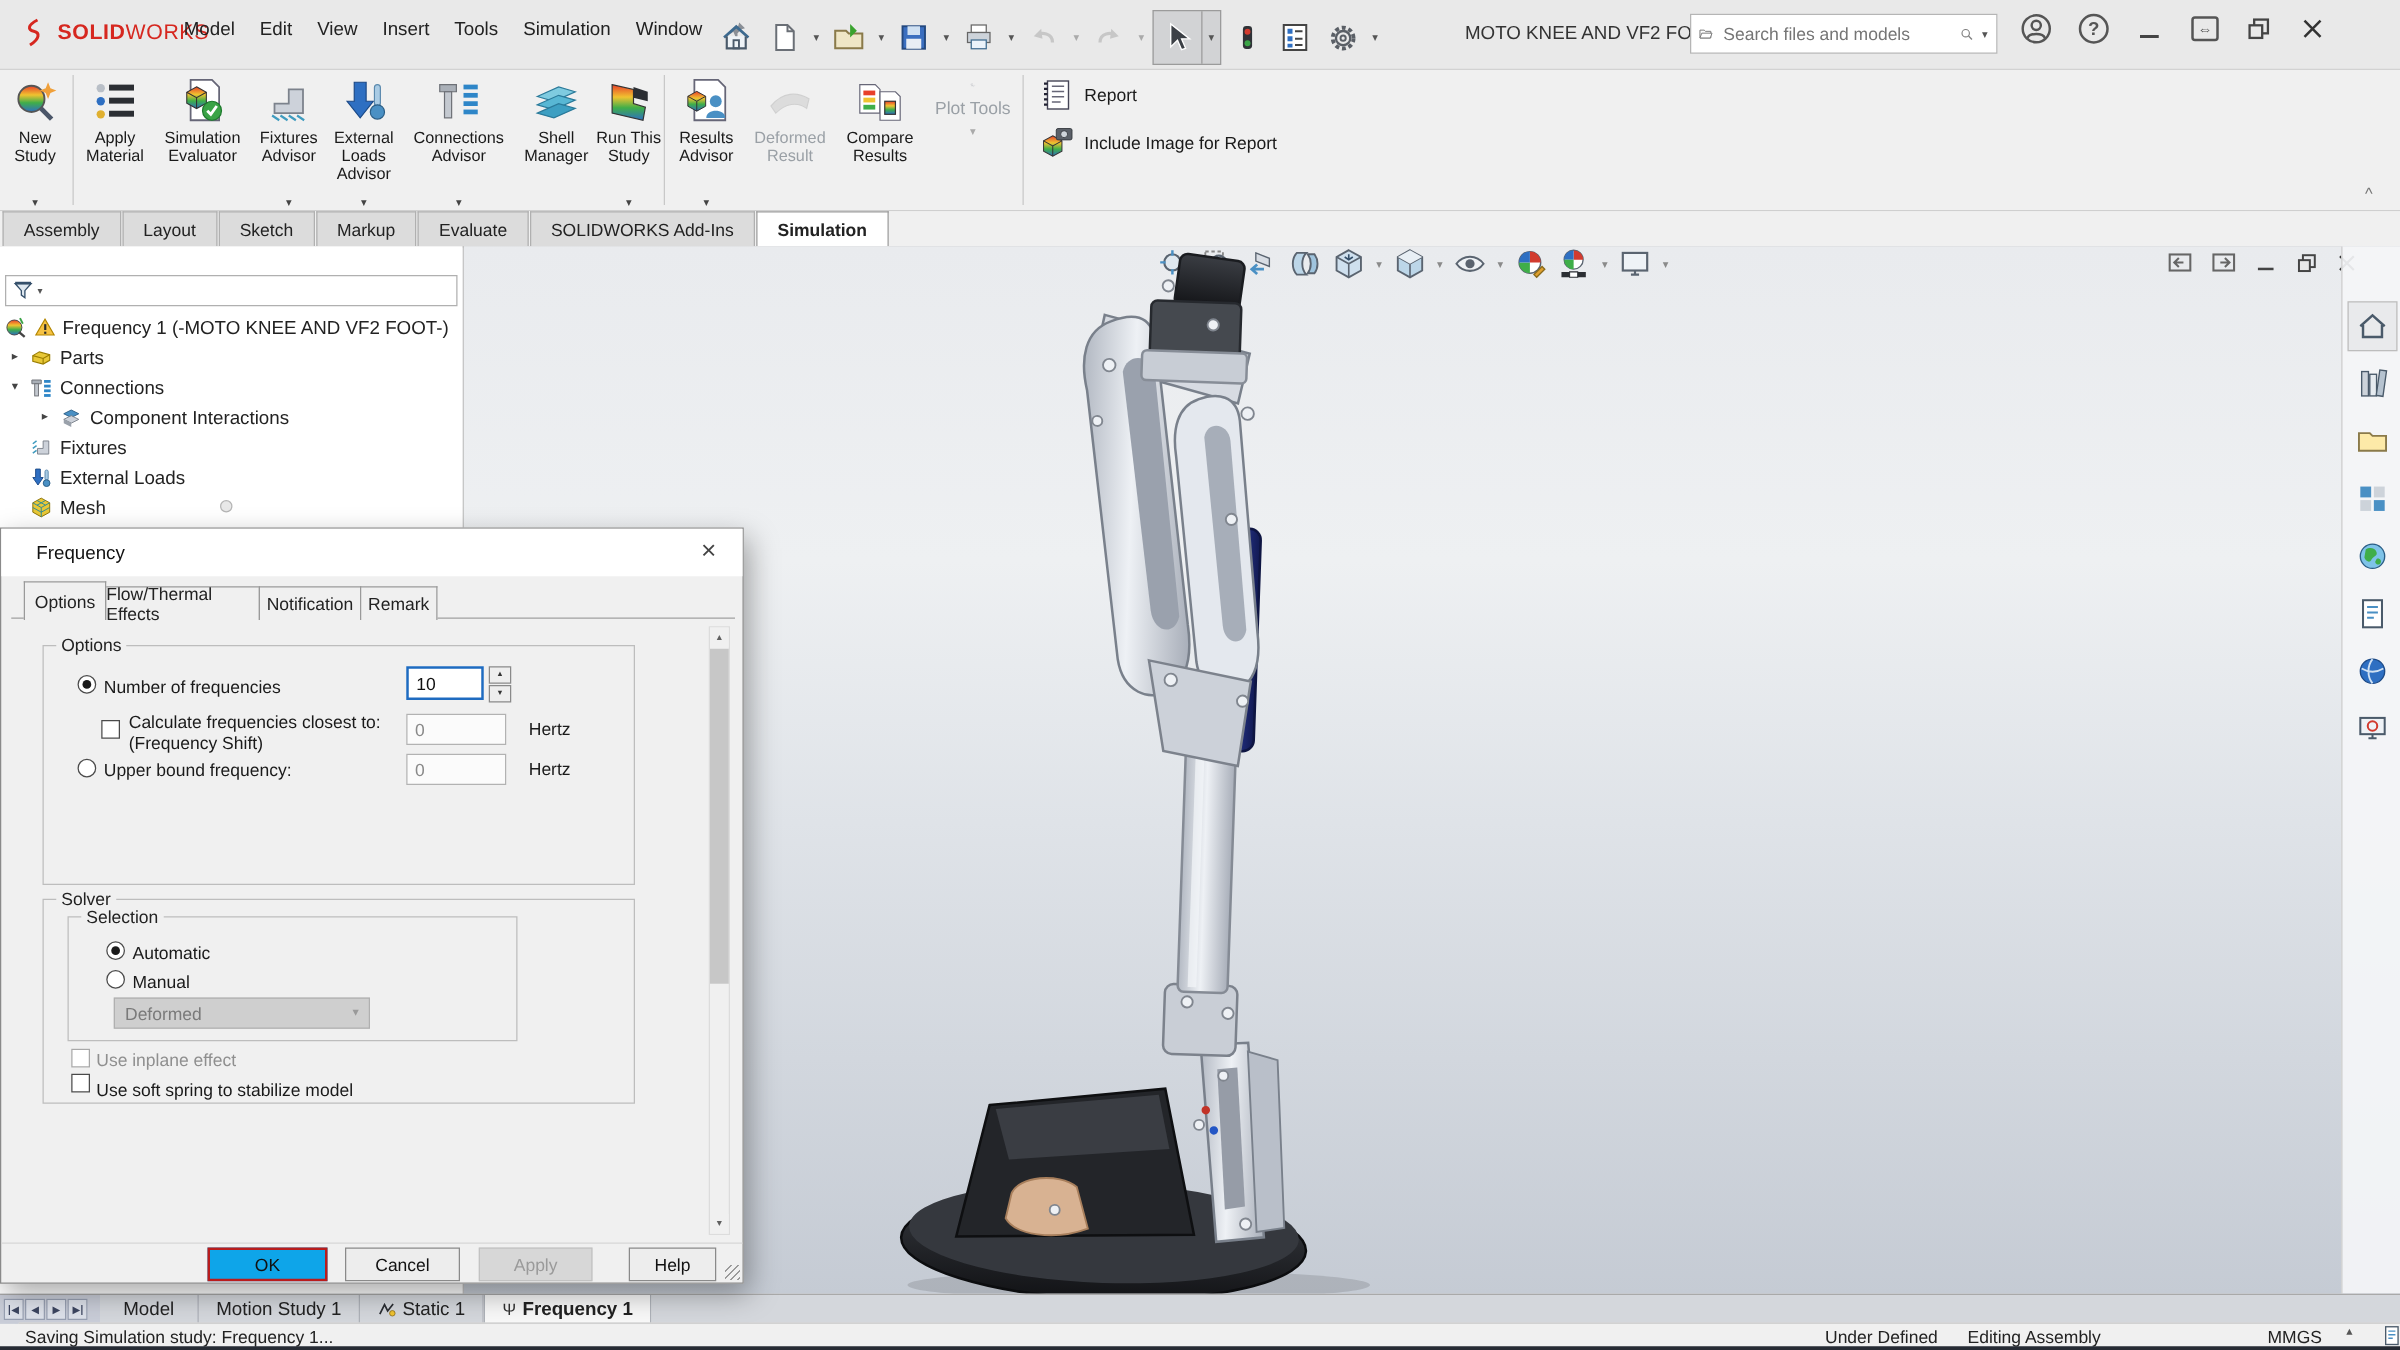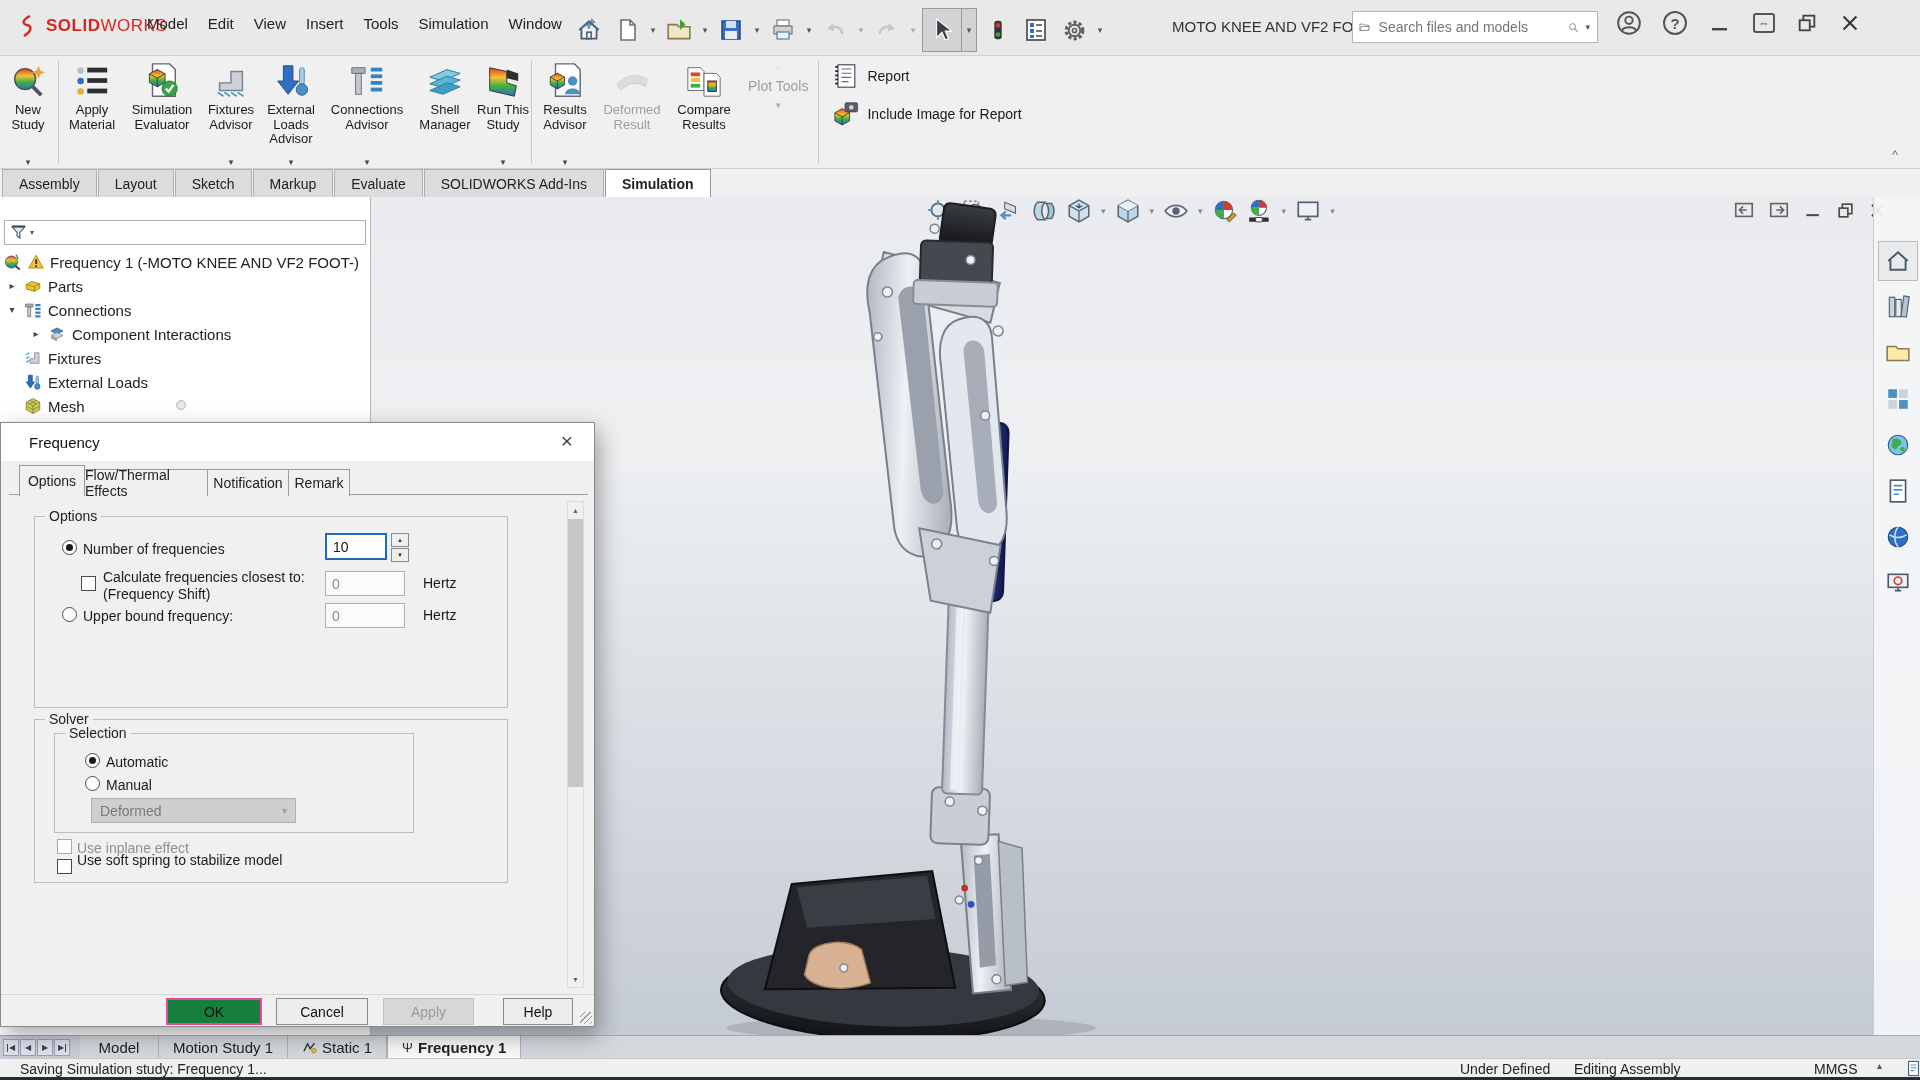--- a/index.html
+++ b/index.html
@@ -103,21 +103,21 @@
        padding:2px 6px;box-sizing:border-box;font-family:inherit}
   .din.focus{border:2px solid #1e6bc0;background:#fff;color:#111}
   .spin{position:absolute;width:18px;display:flex;flex-direction:column;gap:1px}
   .spin div{height:12px;border:1px solid #8a8a8a;background:#eee;display:flex;align-items:center;
             justify-content:center;font-size:6px;color:#333}
   .combo{position:absolute;background:#cfcfcf;border:1px solid #b0b0b0;color:#7a7a7a;font-size:14px;
          display:flex;align-items:center;padding:0 8px;box-sizing:border-box;justify-content:space-between}
   #dlg-btns{position:absolute;left:0;top:571px;width:593px;height:32px;border-top:1px solid #d6d6d6}
   .dbtn{position:absolute;top:3px;height:27px;font-size:14px;display:flex;align-items:center;justify-content:center;
         background:#ededed;border:1px solid #8a8a8a;box-sizing:border-box;color:#111}
-  .dbtn.def{border:2px solid #ec4899;background:#15803d}
+  .dbtn.def{border:2px solid #b91c1c;background:#0ea5e9}
   .dbtn.dis{background:#d7d7d7;border-color:#c2c2c2;color:#9a9a9a}
   
   #dscroll{position:absolute;left:566px;top:78px;width:17px;height:487px;background:#f0f0f0;border:1px solid #dcdcdc;box-sizing:border-box}
   .sarrow{position:absolute;left:0;width:15px;height:16px;background:#f0f0f0;display:flex;align-items:center;
           justify-content:center;font-size:7px;color:#606060}
   #sthumb{position:absolute;left:0;top:17px;width:15px;height:268px;background:#c7c7c7}
   #dlg-grip{position:absolute;right:2px;bottom:2px;width:12px;height:12px;
      background:repeating-linear-gradient(135deg,transparent 0 3px,#9a9a9a 3px 4px)}
 
   
@@ -966,21 +966,21 @@
         <span class="glyph" style="font-size:10px;color:#9a9a9a">▾</span>
       </div>
     </div>
     <div class="abs" style="left:22px;top:119px">
         <div class="chk dis"></div>
       </div>
     <span class="dlbl dis abs" style="left:42px;top:120px">Use inplane effect</span>
     <div class="abs" style="left:22px;top:139px">
         <div class="chk"></div>
       </div>
-    <span class="dlbl abs" style="left:42px;top:132px">Use soft spring to stabilize model</span>
+    <span class="dlbl abs" style="left:42px;top:144px">Use soft spring to stabilize model</span>
   </div>
 
 
   <div id="dscroll">
     <span class="sarrow glyph" style="top:0">▲</span>
     <div id="sthumb"></div>
     <span class="sarrow glyph" style="bottom:0">▼</span>
   </div>
 
   <div id="dlg-btns">

